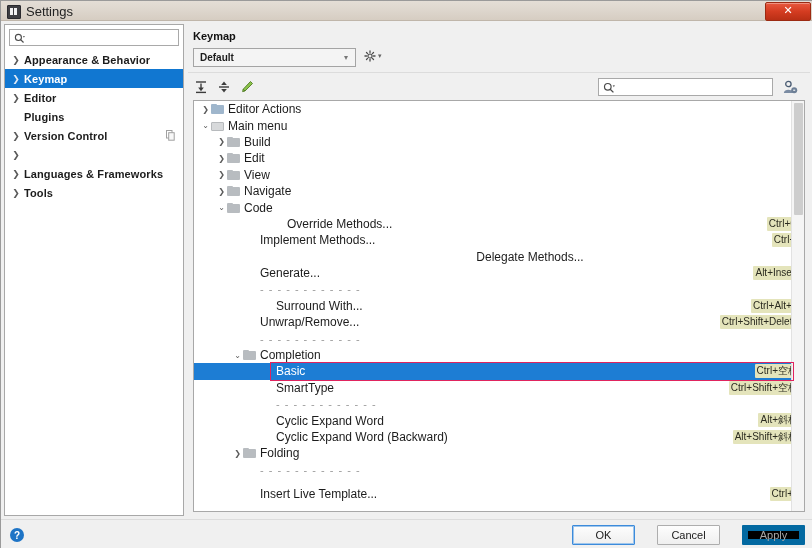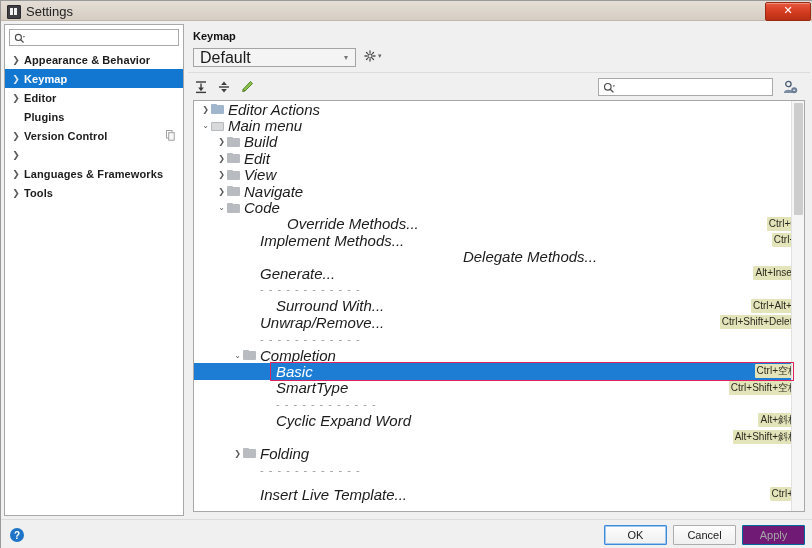--- a/index.html
+++ b/index.html
@@ -49,21 +49,21 @@
   .chev.blank{visibility:hidden;}
   .side-label{padding-left:2px;letter-spacing:.1px;}
   .vc-icon{position:absolute;right:8px;top:4px;width:9px;height:11px;opacity:.55;}
 
   
   .main{position:absolute;left:187px;top:3px;width:622px;height:492px;
     background:#f0f0f0;box-sizing:border-box;}
   .main-title{position:absolute;left:5px;top:6px;font-weight:bold;font-size:11px;color:#111;}
   .combo{position:absolute;left:5px;top:24px;width:163px;height:19px;background:#f4f4f4;
     border:1px solid #a4a4a4;box-sizing:border-box;display:flex;align-items:center;}
-  .combo-text{padding-left:6px;font-weight:normal;font-size:16px;color:#1b1b1b;flex:1;}
+  .combo-text{padding-left:6px;font-weight:bold;font-size:10px;color:#1b1b1b;flex:1;}
   .combo-arrow{width:18px;text-align:center;font-size:8px;color:#777;}
   .gear-wrap{position:absolute;left:176px;top:26px;display:flex;align-items:center;gap:2px;}
   .gear{width:12px;height:12px;}
   .gear-caret{font-size:7px;color:#666;}
 
   .sep{position:absolute;left:0;top:48px;width:622px;height:1px;background:#dcdcdc;}
 
   .toolbar{position:absolute;left:6px;top:56px;display:flex;align-items:center;gap:9px;}
   .tb-icon{width:14px;height:14px;display:flex;align-items:center;justify-content:center;}
 
@@ -82,47 +82,47 @@
   .folder{width:13px;height:10px;flex:0 0 13px;margin-right:4px;position:relative;}
   .folder:before{content:"";position:absolute;left:0;top:1px;width:13px;height:9px;
     background:#b8bcc0;border-radius:1px 1px 1px 1px;}
   .folder:after{content:"";position:absolute;left:0;top:0px;width:6px;height:3px;
     background:#b8bcc0;border-radius:1px 1px 0 0;}
   .folder.blue:before{background:#9fb6cc;}
   .folder.blue:after{background:#9fb6cc;}
   .folder.menu:before{background:#d7d9db;border:1px solid #b7babd;box-sizing:border-box;}
   .folder.menu:after{display:none;}
   .nofolder{width:17px;flex:0 0 17px;}
-  .row-label{font-size:15px;color:#1c1c1c;font-style:italic;}
+  .row-label{font-size:12px;color:#1c1c1c;}
   .row.sel .row-label{color:#fff;}
   .dots{font-size:11px;color:#9a9a9a;letter-spacing:1px;}
   .shortcut{position:absolute;right:6px;top:1px;background:#e4e4bb;color:#2b2b20;
     font-size:10px;padding:0px 2px;line-height:14px;height:14px;box-sizing:border-box;
     border-radius:1px;}
   .row.sel .shortcut{background:#e4e4bb;color:#2b2b20;}
 
   .redbox{position:absolute;border:1.6px solid #e0245e;box-sizing:border-box;pointer-events:none;}
 
   
   .vscroll{position:absolute;right:0;top:0;width:13px;height:410px;background:#f5f5f5;
     border-left:1px solid #e2e2e2;box-sizing:border-box;}
   .vthumb{position:absolute;left:2px;top:2px;width:9px;height:112px;background:#cdcdcd;border-radius:1px;}
 
   
   .footer{position:absolute;left:0;top:518px;width:812px;height:29px;background:#f0f0f0;
     border-top:1px solid #dcdcdc;box-sizing:border-box;}
   .help-icon{position:absolute;left:9px;top:8px;width:14px;height:14px;border-radius:50%;
     background:#1e74c6;color:#fff;font-size:10px;font-weight:bold;display:flex;
     align-items:center;justify-content:center;}
-  .btns{position:absolute;right:8px;top:5px;display:flex;gap:6px;margin-left:20px;}
+  .btns{position:absolute;right:8px;top:5px;display:flex;gap:22px;margin-left:20px;}
   .btn{width:63px;height:20px;font-size:11px;display:flex;align-items:center;justify-content:center;
     border:1px solid #adadad;background:linear-gradient(to bottom,#fdfdfd,#efefef);color:#1a1a1a;
     box-sizing:border-box;border-radius:1px;}
   .btn.default{border:1px solid #3c8bdb;box-shadow:0 0 0 1px #9fc6ec inset;}
-  .btn.disabled{color:#a6a6a6;background:#701a75;border:1px solid #0369a1;}
+  .btn.disabled{color:#a6a6a6;background:#000000;border:6px solid #0369a1;}
 </style>
 </head>
 <body>
 
 <div class="window">
 
   <div class="titlebar">
     <div class="title-left">
       <div class="app-icon"></div>
       <span class="title-text">Settings</span>
@@ -355,20 +355,21 @@
             </div>
             <div class="row" style="padding-left: 54px;">
               <span class="twisty none"></span>
               <span class="nofolder"></span>
               <span class="row-label">Cyclic Expand Word</span>
               <span class="shortcut">Alt+斜杠</span>
             </div>
             <div class="row" style="padding-left: 54px;">
               <span class="twisty none"></span>
               <span class="nofolder"></span>
+              <span class="row-label">Cyclic Expand Word (Backward)</span>
               <span class="shortcut">Alt+Shift+斜杠</span>
             </div>
             <div class="row" style="padding-left: 38px;">
               <span class="twisty">❯</span>
               <span class="folder"></span>
               <span class="row-label">Folding</span>
             </div>
             <div class="row" style="padding-left: 38px;">
               <span class="twisty none"></span>
               <span class="nofolder"></span>

